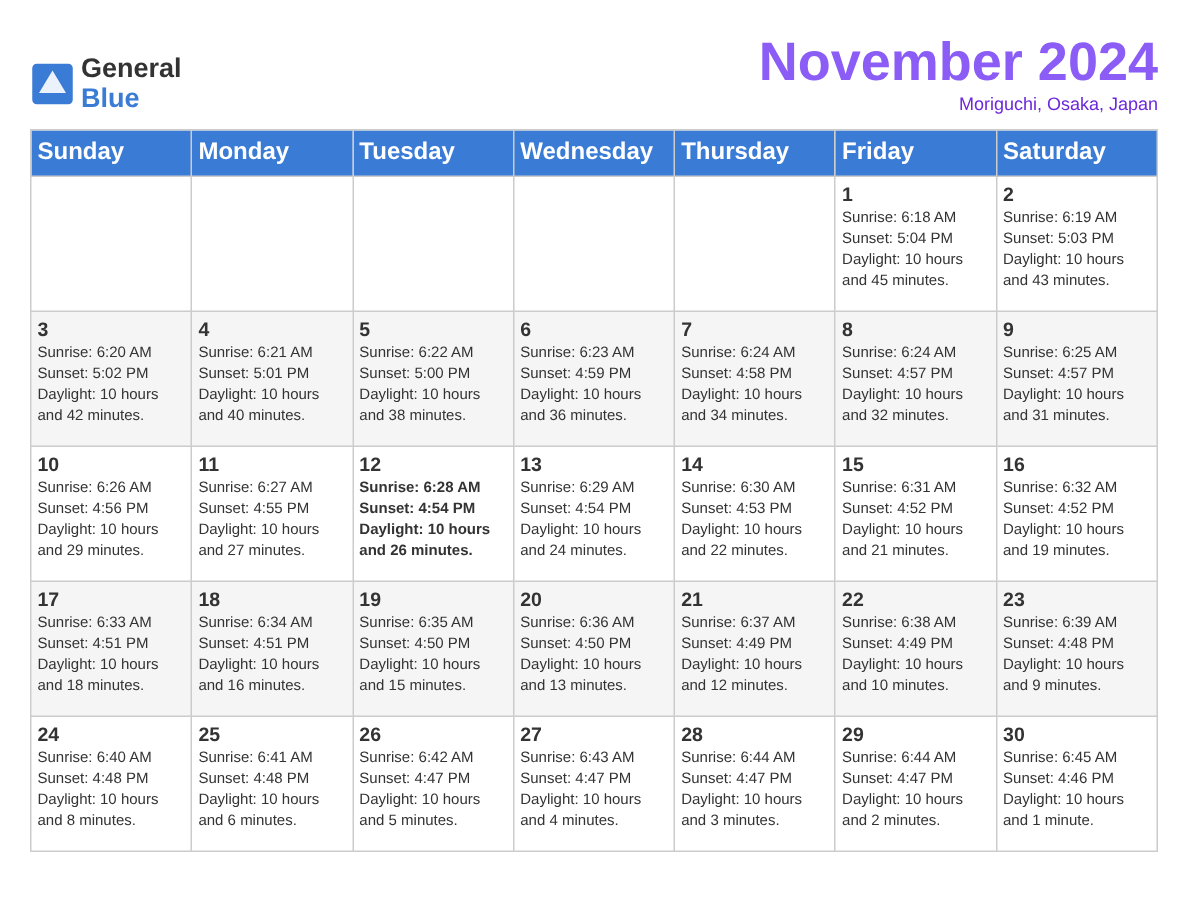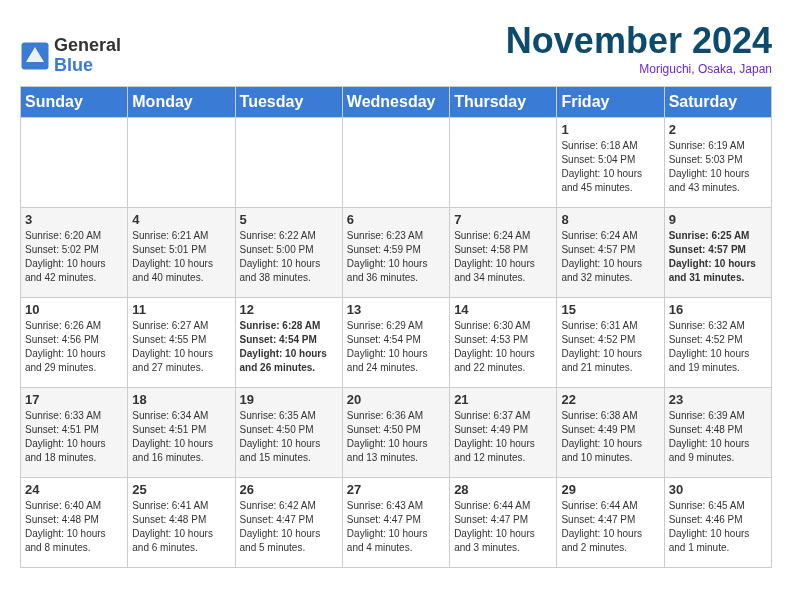--- a/index.html
+++ b/index.html
@@ -31,21 +31,21 @@
       width: 30px;
       height: 30px;
       margin-right: 4px;
     }
     .title-area {
       text-align: right;
     }
     .month-title {
       font-size: 36px;
       font-weight: bold;
-      color: #0c4a6e;
+      color: #8b5cf6;
     }
     .location-title {
       font-size: 12px;
       color: #6d28d9;
     }
     .calendar {
       width: 100%;
       border-collapse: collapse;
       font-size: 11px;
     }
@@ -179,21 +179,21 @@
         </td>
         <td>
           <div class="day-number">8</div>
           <div class="day-detail" style="white-space: pre-line;">Sunrise: 6:24 AM
 Sunset: 4:57 PM
 Daylight: 10 hours
 and 32 minutes.</div>
         </td>
         <td>
           <div class="day-number">9</div>
-          <div class="day-detail" style="white-space: pre-line; font-weight: bold;">Sunrise: 6:25 AM
+          <div class="day-detail" style="white-space: pre-line;">Sunrise: 6:25 AM
 Sunset: 4:57 PM
 Daylight: 10 hours
 and 31 minutes.</div>
         </td>
       </tr>
       <tr class="week-row">
         <td>
           <div class="day-number">10</div>
           <div class="day-detail" style="white-space: pre-line;">Sunrise: 6:26 AM
 Sunset: 4:56 PM

